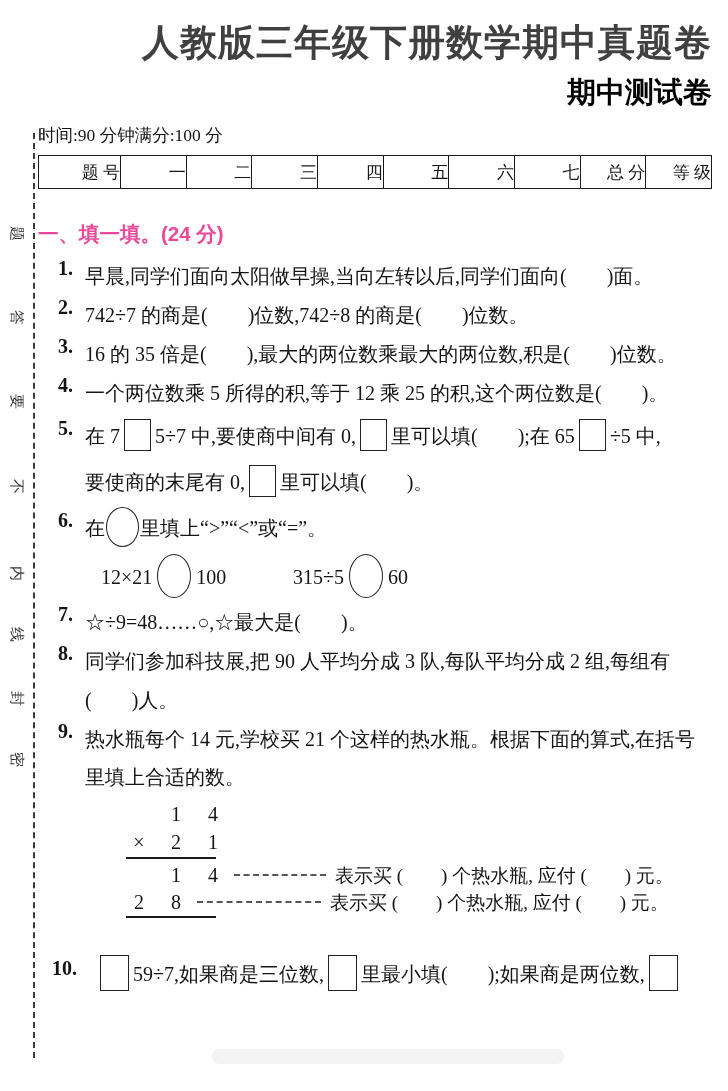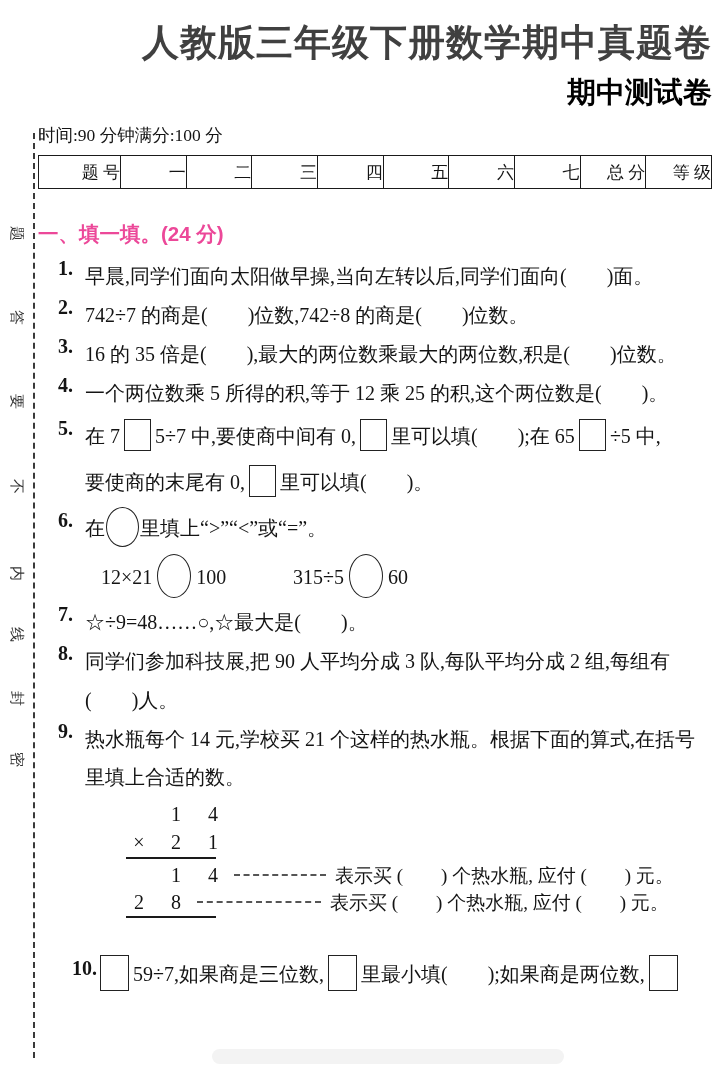--- a/index.html
+++ b/index.html
@@ -30,21 +30,21 @@
   table.score col.c0{width:82px;}
 
   .sec-heading{margin-top:31px;font-size:20.5px;font-weight:bold;
     font-family:"Liberation Sans","DejaVu Sans",sans-serif;color:#ec4899;}
 
   .q{position:relative;padding-left:47px;font-size:20px;}
   .q .q-num{position:absolute;left:20px;top:0;font-weight:bold;font-family:"Liberation Serif",serif;}
   .q .line{line-height:39px;white-space:nowrap;}
   .q .line.tall{line-height:46px;}
   .q.q-ten{padding-left:58px;}
-  .q.q-ten .q-num{left:14px;margin-left:20px;}
+  .q.q-ten .q-num{left:14px;}
 
   .blank-box{display:inline-block;width:25px;height:30px;border:1.8px solid #222;background:#fff;
     vertical-align:-8px;margin:0 4px;}
   .q-ten .blank-box{width:27px;height:34px;vertical-align:-10px;}
   .cmp-circle{display:inline-block;width:32px;height:42px;border:1.8px solid #222;border-radius:50%;
     vertical-align:-14px;margin:0 5px;background:#fff;}
   .cmp-circle.small{width:31px;height:38px;vertical-align:-12px;margin:0 1px;}
 
   .cmp-row{display:grid;grid-template-columns:192px 210px auto;padding-left:16px;line-height:52px;white-space:nowrap;}
 

